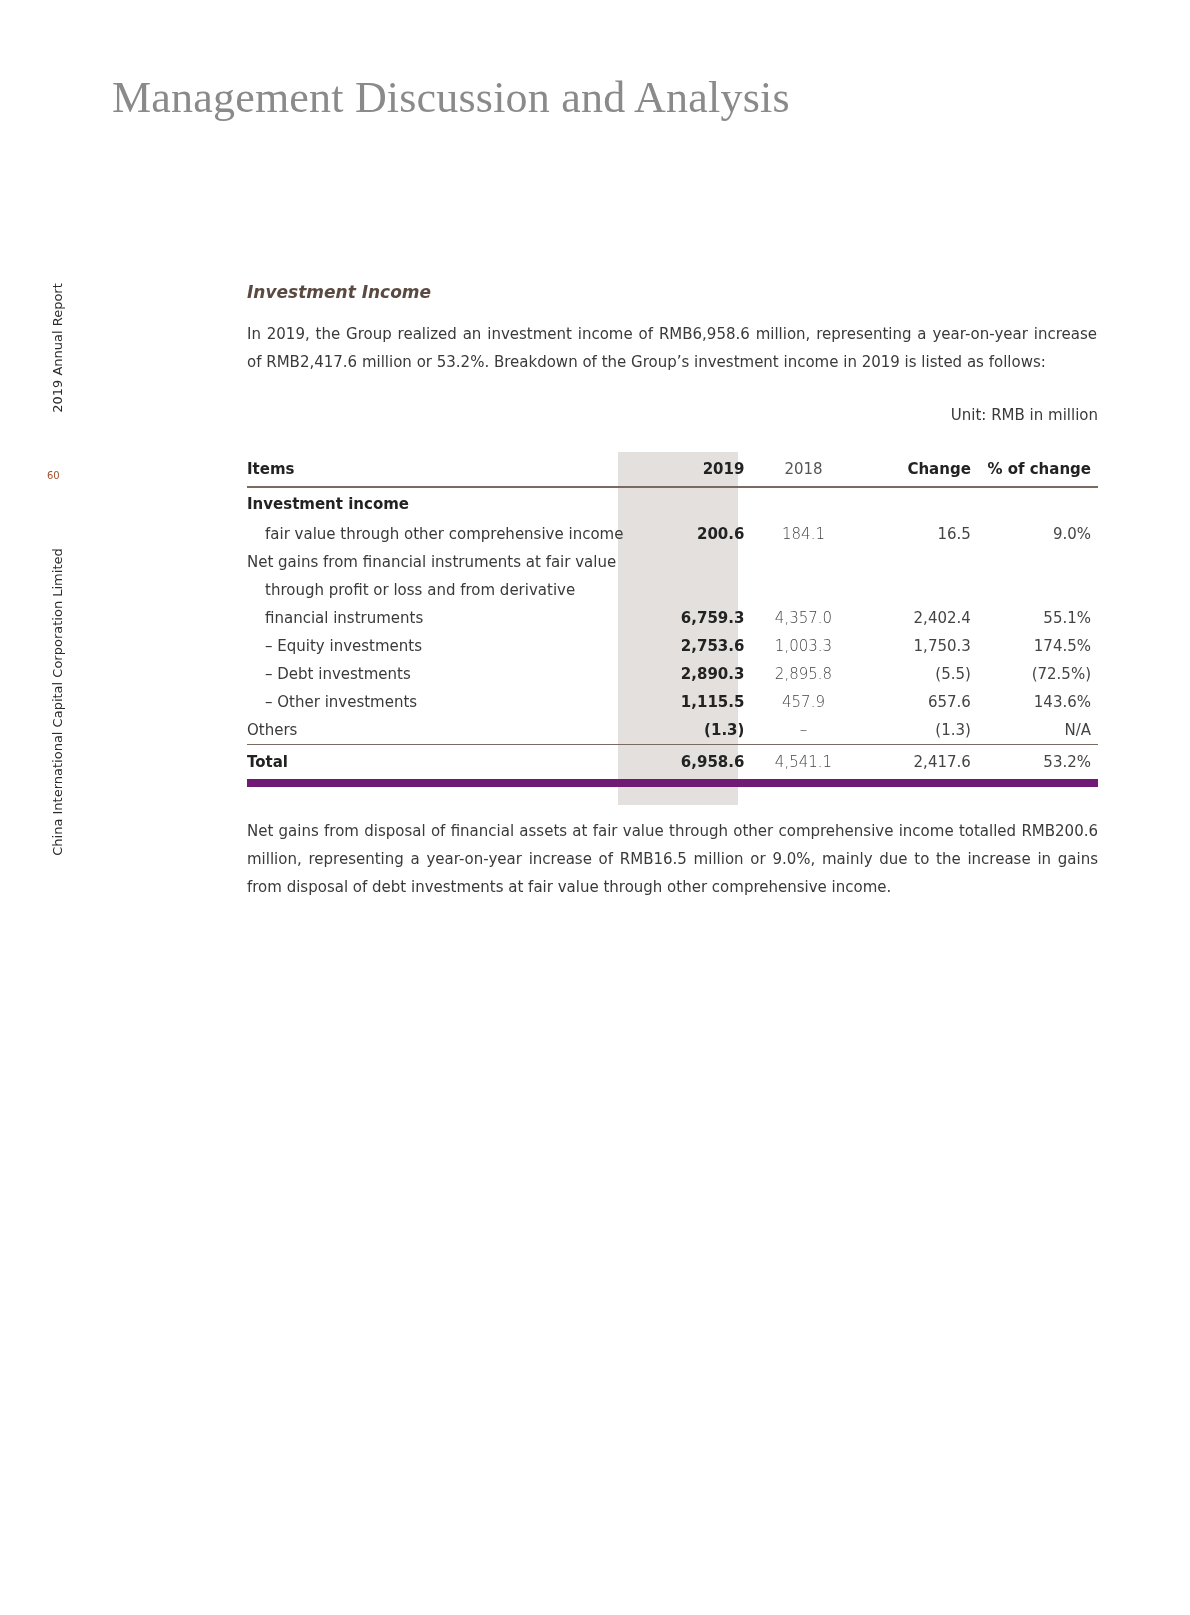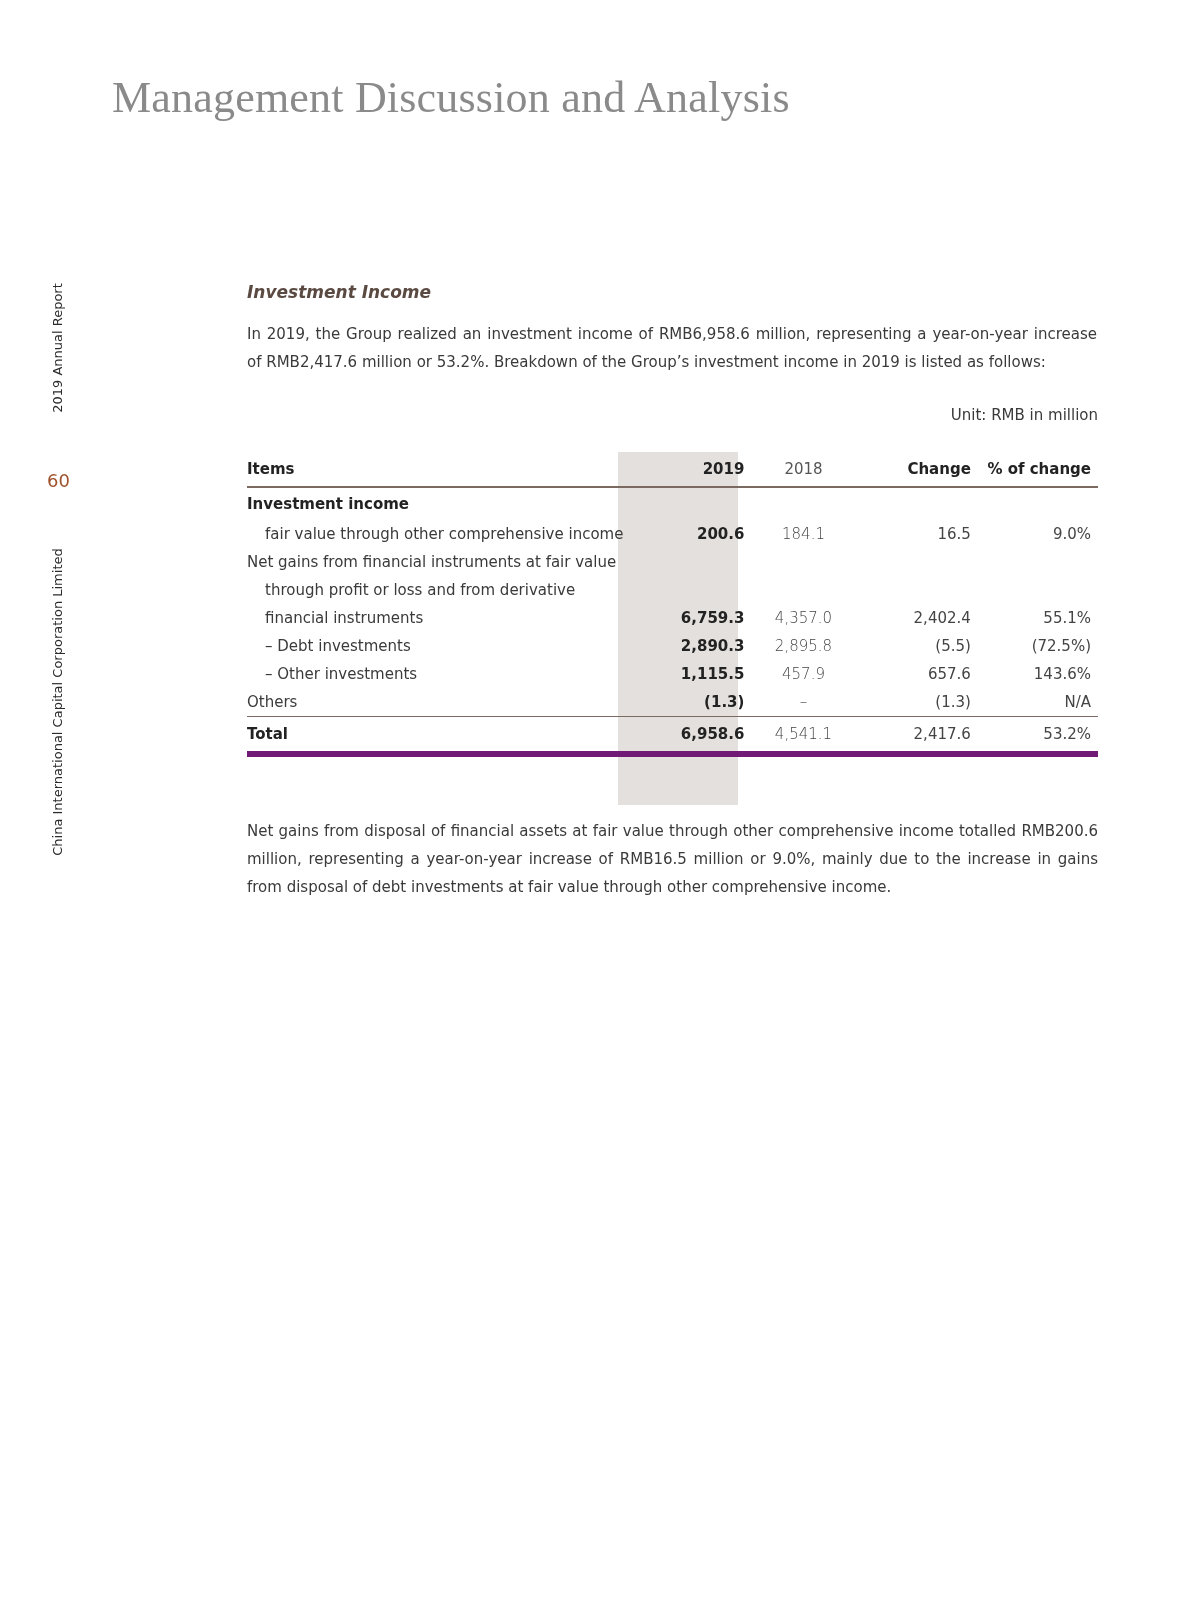--- a/index.html
+++ b/index.html
@@ -1,21 +1,21 @@
 <!DOCTYPE html>
 <html><head>
   <meta charset="utf-8">
   <style>
     html, body { margin: 0; padding: 0; background: #ffffff; }
     body { width: 1190px; height: 1615px; position: relative; overflow: hidden; font-family: "DejaVu Sans", sans-serif; color: #2b2b2b; }
     .page-title { position: absolute; left: 112px; top: 72px; font-family: "Liberation Serif", "DejaVu Serif", serif; font-size: 44px; color: #8a8a8a; letter-spacing: 0.2px; font-weight: normal; margin: 0; white-space: nowrap; }
 
     .side-report { position: absolute; left: 57px; top: 348px; transform: translate(-50%, -50%) rotate(-90deg); white-space: nowrap; font-size: 13px; color: #2b2b2b; }
     .side-company { position: absolute; left: 57px; top: 702px; transform: translate(-50%, -50%) rotate(-90deg); white-space: nowrap; font-size: 13px; color: #2b2b2b; }
-    .page-num { position: absolute; left: 47px; top: 470px; font-size: 18px; color: #a0522d; }
+    .page-num { position: absolute; left: 47px; top: 470px; font-size: 10px; color: #a0522d; }
 
     .section-heading { position: absolute; left: 247px; top: 282px; font-size: 17px; font-weight: bold; font-style: italic; color: #5a4a42; margin: 0; }
 
     .intro { position: absolute; left: 247px; top: 320px; width: 850px; font-size: 15px; line-height: 28px; color: #3a3a3a; text-align: justify; margin: 0; }
     .unit { position: absolute; right: 92px; top: 406px; font-size: 15px; color: #3a3a3a; }
 
     .table-wrap { position: absolute; left: 247px; top: 452px; width: 851px; }
     .col-shade { position: absolute; left: 618px; top: 452px; width: 120px; height: 353px; background: #e4e0dd; }
     table { border-collapse: collapse; width: 851px; position: relative; font-size: 15px; }
     th, td { padding: 0; height: 28px; line-height: 28px; white-space: nowrap; }
@@ -25,21 +25,21 @@
     .c-2019 { width: 120px; text-align: right; padding-right: 8px; font-weight: bold; color: #222; }
     .c-2018 { width: 112px; text-align: center; padding-right: 4px; color: #444; font-weight: 300; }
     .c-chg { width: 123px; text-align: right; padding-right: 8px; color: #444; }
     .c-pct { width: 114px; text-align: right; padding-right: 7px; color: #444; }
     th.c-2018 { font-weight: normal; color: #555; }
     th.c-chg, th.c-pct { font-weight: bold; color: #222; }
     td.c-item { color: #3a3a3a; }
     td.indent { padding-left: 18px; }
     td.bold-label { font-weight: bold; color: #222; }
     tr.others-row td { border-bottom: 1.5px solid #7a6a62; }
-    tr.total-row td { height: 32px; line-height: 34px; border-bottom: 6px solid #701a75; }
+    tr.total-row td { height: 32px; line-height: 34px; border-bottom: 8px solid #701a75; }
     tr.total-row td.c-item { font-weight: bold; color: #222; }
     tr.section-row td { height: 30px; line-height: 32px; }
 
     .closing { position: absolute; left: 247px; top: 817px; width: 851px; font-size: 15px; line-height: 28px; color: #3a3a3a; text-align: justify; margin: 0; }
   </style>
 </head>
 <body>
 
 <h1 class="page-title">Management Discussion and Analysis</h1>
 
@@ -94,20 +94,27 @@
         <td class="c-pct"></td>
       </tr>
       <tr>
         <td class="c-item indent">financial instruments</td>
         <td class="c-2019">6,759.3</td>
         <td class="c-2018">4,357.0</td>
         <td class="c-chg">2,402.4</td>
         <td class="c-pct">55.1%</td>
       </tr>
       <tr>
+        <td class="c-item indent">– Equity investments</td>
+        <td class="c-2019">2,753.6</td>
+        <td class="c-2018">1,003.3</td>
+        <td class="c-chg">1,750.3</td>
+        <td class="c-pct">174.5%</td>
+      </tr>
+      <tr>
         <td class="c-item indent">– Debt investments</td>
         <td class="c-2019">2,890.3</td>
         <td class="c-2018">2,895.8</td>
         <td class="c-chg">(5.5)</td>
         <td class="c-pct">(72.5%)</td>
       </tr>
       <tr>
         <td class="c-item indent">– Other investments</td>
         <td class="c-2019">1,115.5</td>
         <td class="c-2018">457.9</td>

